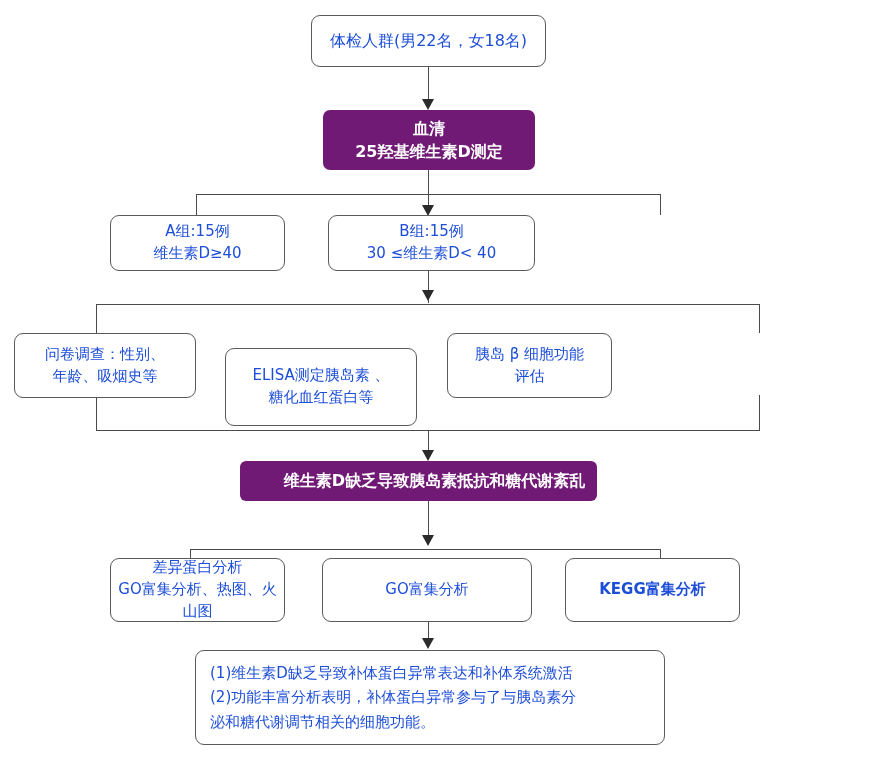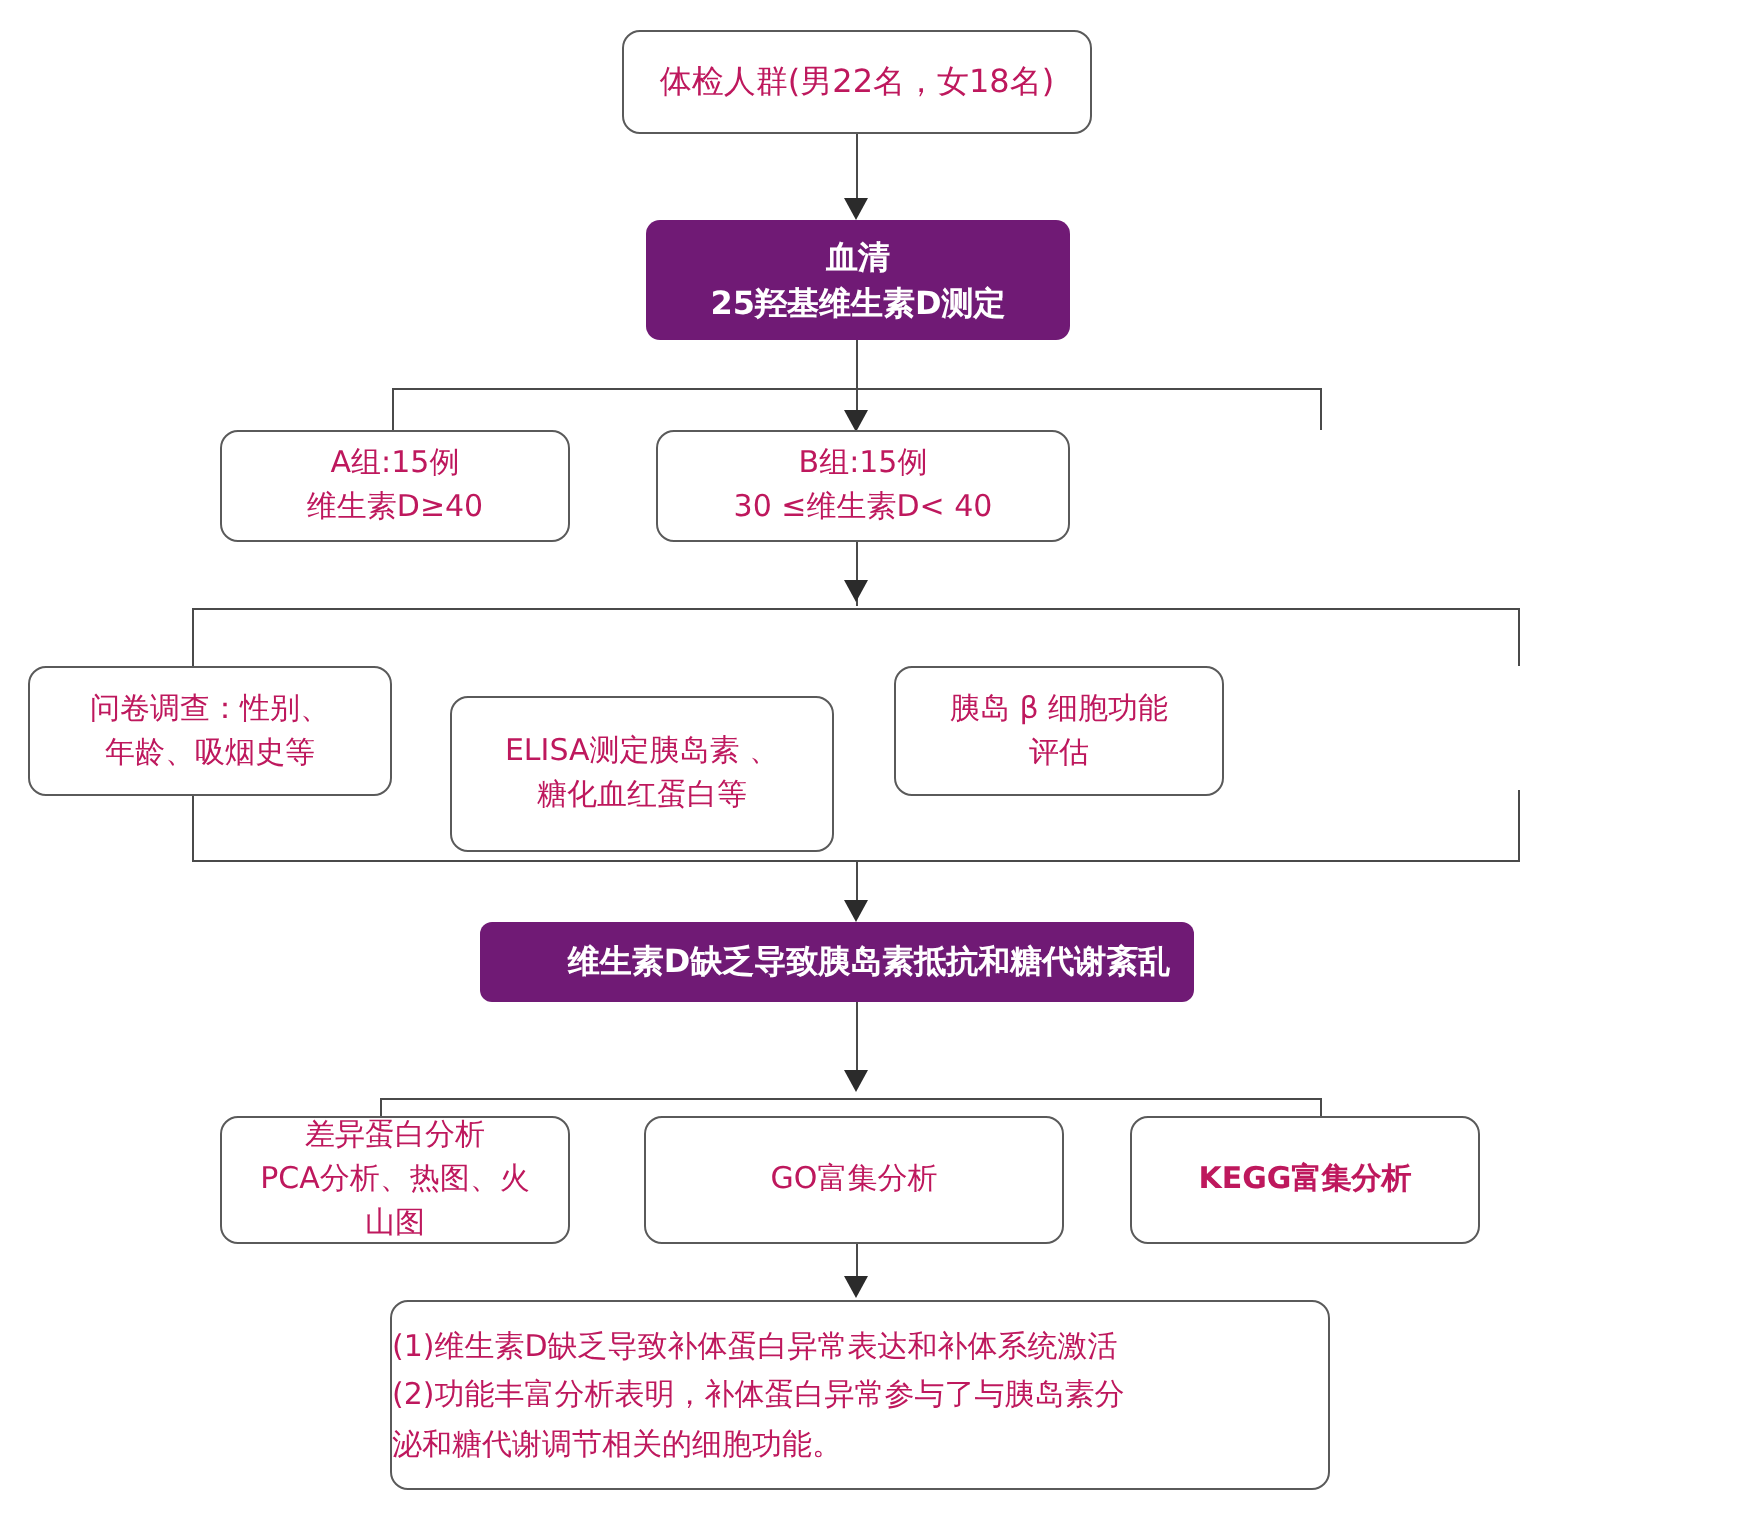--- a/index.html
+++ b/index.html
@@ -21,42 +21,42 @@
   
   .node {
     position: absolute;
     box-sizing: border-box;
     display: flex;
     align-items: center;
     justify-content: center;
     text-align: center;
     line-height: 1.45;
     white-space: pre-line;
-    color: #be185d;
+    color: #1d4ed8;
     font-size: 15px;
   }
   .node.plain {
     border: 1.3px solid #5a5a5a;
     border-radius: 9px;
     background: #ffffff;
   }
   .node.blue {
     background: #701a75;
     border: none;
     border-radius: 7px;
     color: #ffffff;
     font-weight: bold;
   }
   .node.blue.banner {
     border-radius: 6px;
   }
   .node.left-align {
     justify-content: flex-start;
     text-align: left;
-    padding-left: 0;
+    padding-left: 14px;
     padding-right: 10px;
     line-height: 1.62;
   }
   
   .line-v {
     position: absolute;
     width: 0;
     border-left: 1.4px solid #4a4a4a;
   }
   .line-h {
@@ -118,21 +118,21 @@
 
   <div class="node blue banner" style="left:240px; top:461px; width:357px; height:40px; font-size:16px;padding-left:32px;">维生素D缺乏导致胰岛素抵抗和糖代谢紊乱</div>
 
   <div class="line-v" style="left:428px; top:501px; height:35px;"></div>
   <div class="line-h" style="left:190px; top:549px; width:470px;"></div>
   <div class="line-v" style="left:190px; top:549px; height:21px;"></div>
   <div class="line-v" style="left:660px; top:549px; height:21px;"></div>
   <div class="arrow-down" style="left:422px; top:535px;"></div>
 
   <div class="node plain" style="left:110px; top:558px; width:175px; height:64px;">差异蛋白分析
-PCA分析、热图、火
+GO富集分析、热图、火
 山图</div>
   <div class="node plain" style="left:322px; top:558px; width:210px; height:64px;">GO富集分析</div>
   <div class="node plain" style="left:565px; top:558px; width:175px; height:64px;font-weight:bold;">KEGG富集分析</div>
 
   <div class="line-v" style="left:428px; top:622px; height:22px;"></div>
   <div class="arrow-down" style="left:422px; top:638px;"></div>
 
   <div class="node plain left-align" style="left:195px; top:650px; width:470px; height:95px; font-size:15px;">(1)维生素D缺乏导致补体蛋白异常表达和补体系统激活
 (2)功能丰富分析表明，补体蛋白异常参与了与胰岛素分
 泌和糖代谢调节相关的细胞功能。</div>

